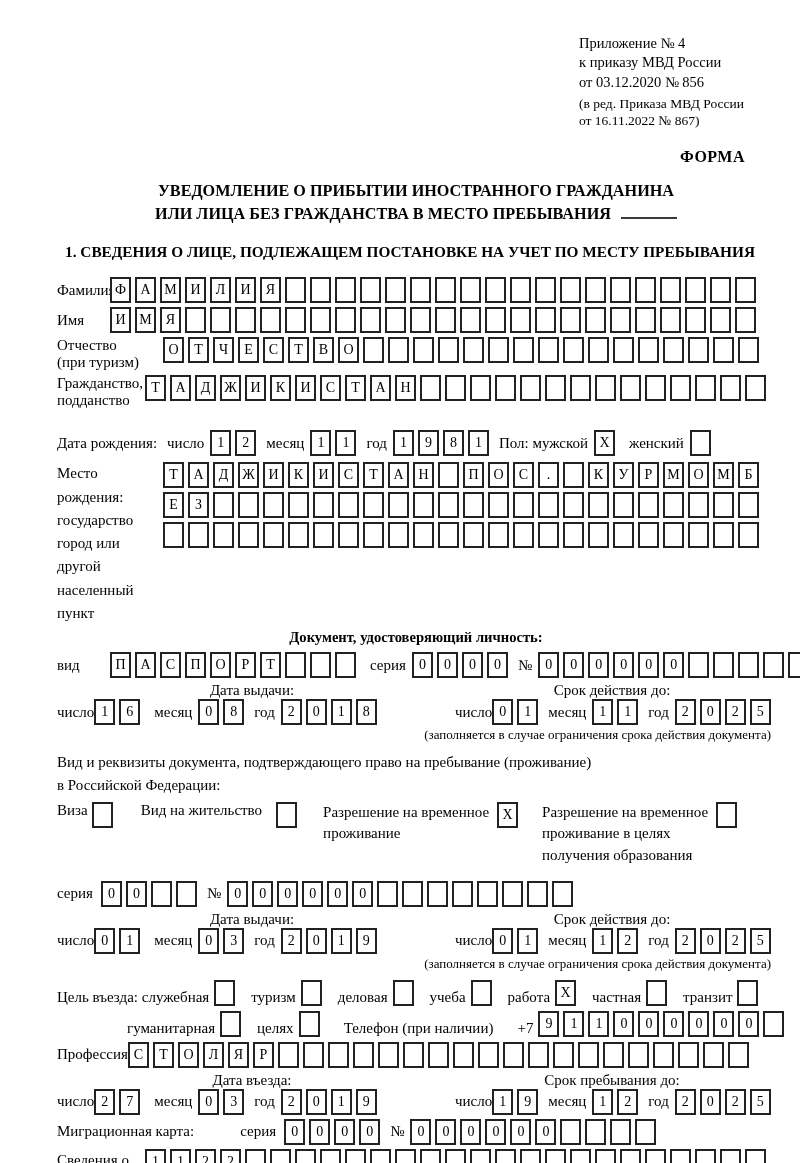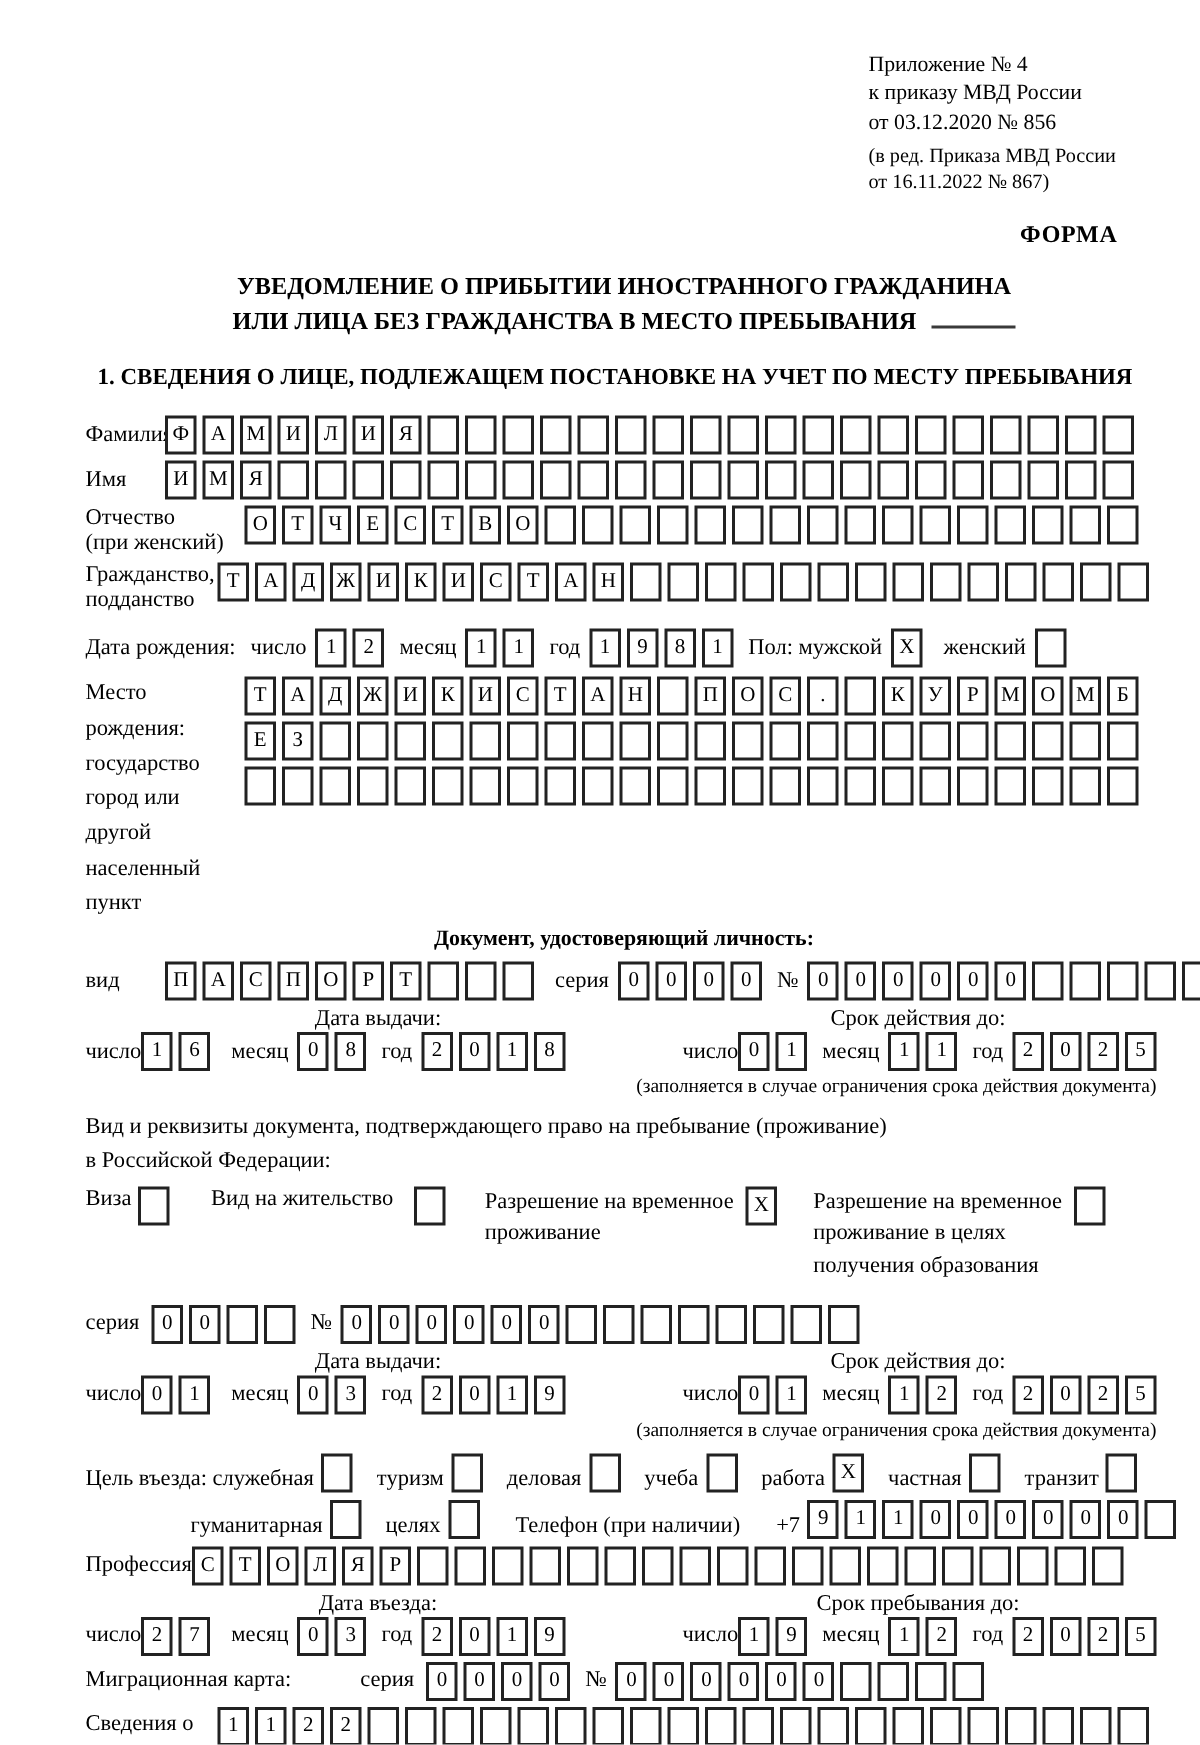--- a/index.html
+++ b/index.html
@@ -131,21 +131,21 @@
         <span class="cell"></span>
         <span class="cell"></span>
         <span class="cell"></span>
         <span class="cell"></span>
         <span class="cell"></span>
       </span>
   </div>
 
   <div class="row top">
     <span class="lbl pre w106">Отчество
-(при женский)</span>
+(при туризм)</span>
     <span class="cells">
         <span class="cell">О</span>
         <span class="cell">Т</span>
         <span class="cell">Ч</span>
         <span class="cell">Е</span>
         <span class="cell">С</span>
         <span class="cell">Т</span>
         <span class="cell">В</span>
         <span class="cell">О</span>
         <span class="cell"></span>
@@ -192,21 +192,21 @@
         <span class="cell"></span>
         <span class="cell"></span>
         <span class="cell"></span>
         <span class="cell"></span>
         <span class="cell"></span>
         <span class="cell"></span>
         <span class="cell"></span>
       </span>
   </div>
 
-  <div class="row" style="margin-top:10px;text-align:center;">
+  <div class="row" style="margin-top:21px;text-align:center;">
     <span class="lbl">Дата рождения:</span>
     <span class="lbl g10">число</span>
     <span class="cells">
         <span class="cell">1</span>
         <span class="cell">2</span>
       </span>
     <span class="lbl g6">месяц</span>
     <span class="cells">
         <span class="cell">1</span>
         <span class="cell">1</span>

